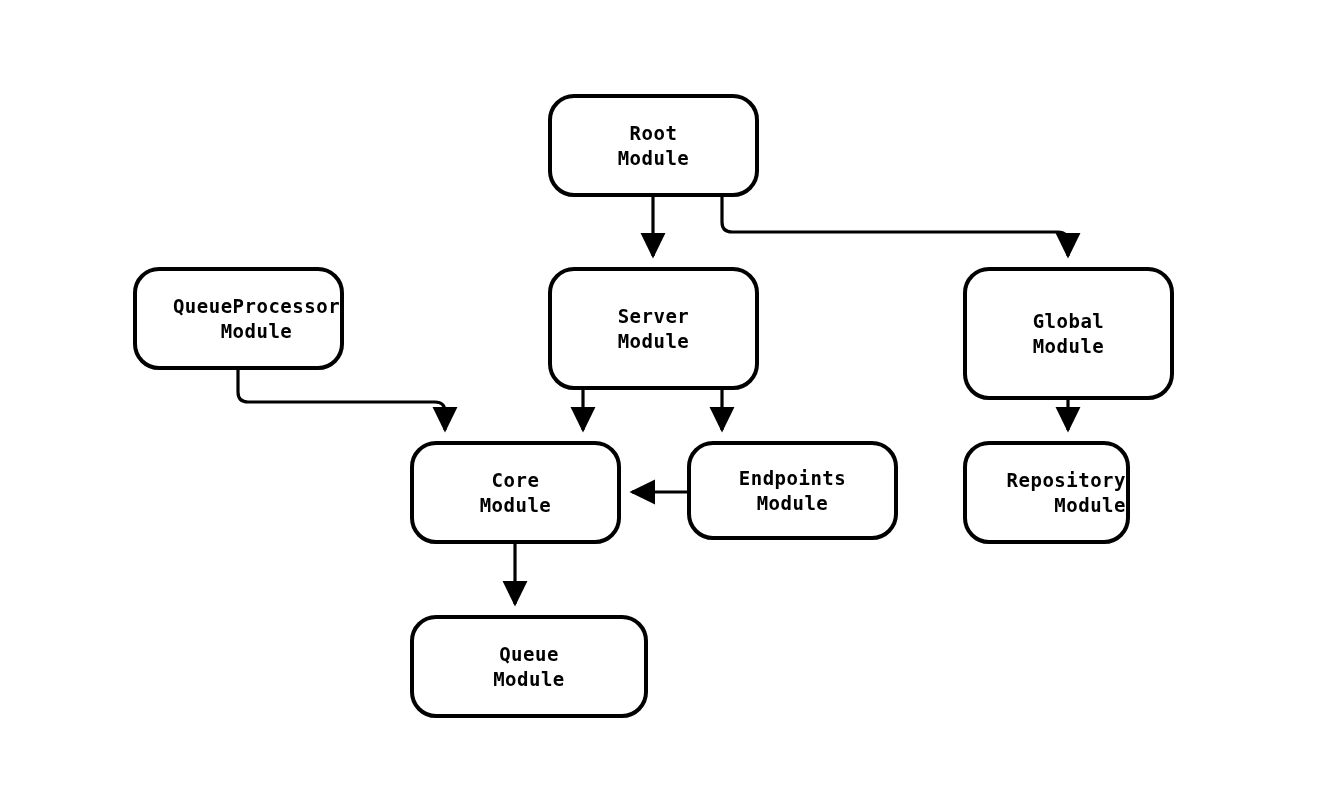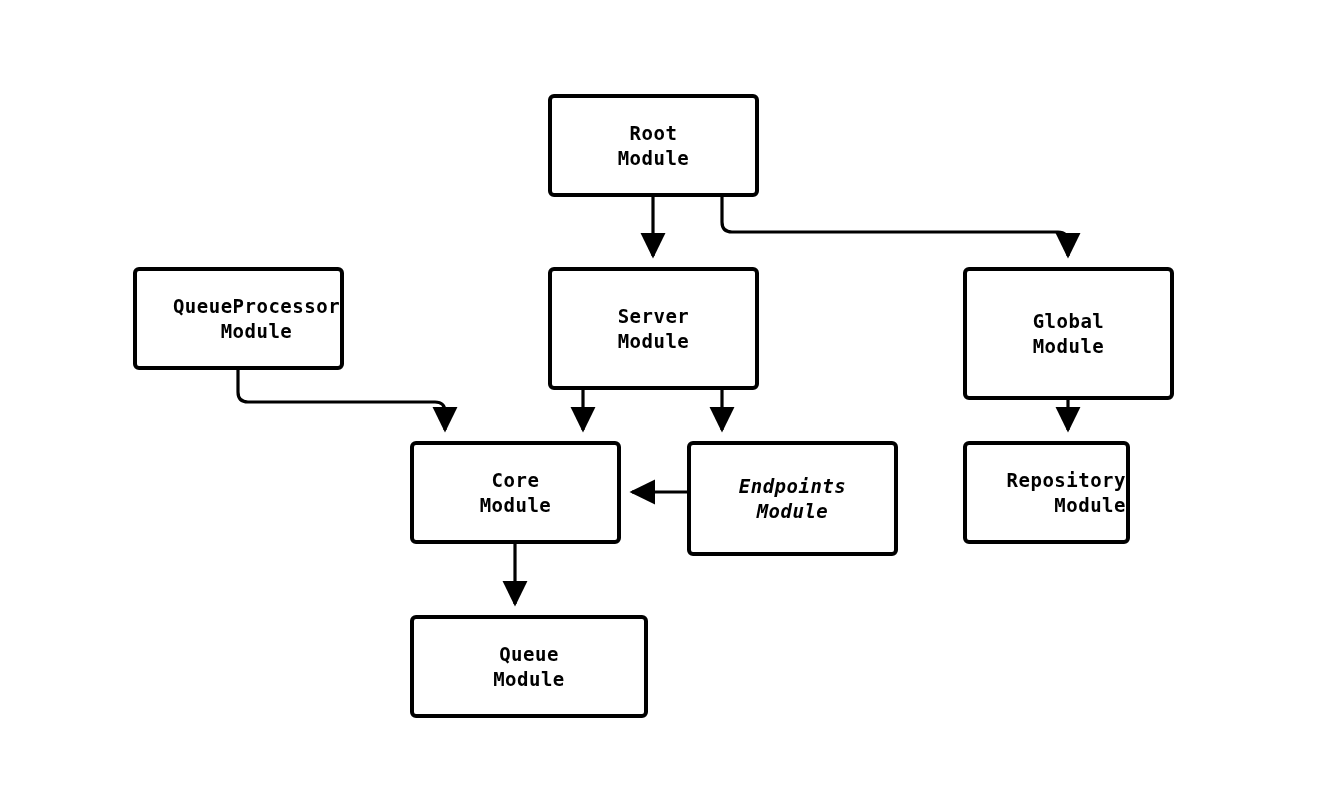--- a/index.html
+++ b/index.html
@@ -21,21 +21,21 @@
     top: 0;
     left: 0;
     width: 1337px;
     height: 809px;
     pointer-events: none;
   }
   .node {
     position: absolute;
     box-sizing: border-box;
     border: 4px solid #000000;
-    border-radius: 6px;
+    border-radius: 26px;
     background: #ffffff;
     display: flex;
     flex-direction: column;
     align-items: center;
     justify-content: center;
     z-index: 2;
   }
   .node-label {
     font-family: "DejaVu Sans Mono", "Liberation Mono", monospace;
     font-size: 19px;
@@ -97,21 +97,21 @@
   <div class="node" style="left:963px; top:267px; width:211px; height:133px;">
     <div class="node-label">Global</div>
     <div class="node-label">Module</div>
   </div>
 
   <div class="node" style="left:410px; top:441px; width:211px; height:103px;">
     <div class="node-label">Core</div>
     <div class="node-label">Module</div>
   </div>
 
-  <div class="node" style="left:687px; top:441px; width:211px; height:115px;font-style:italic;">
+  <div class="node" style="left:687px; top:441px; width:211px; height:99px;">
     <div class="node-label">Endpoints</div>
     <div class="node-label">Module</div>
   </div>
 
   <div class="node" style="left:963px; top:441px; width:167px; height:103px;align-items:flex-end;">
     <div class="node-label">Repository</div>
     <div class="node-label">Module</div>
   </div>
 
   <div class="node" style="left:410px; top:615px; width:238px; height:103px;">

